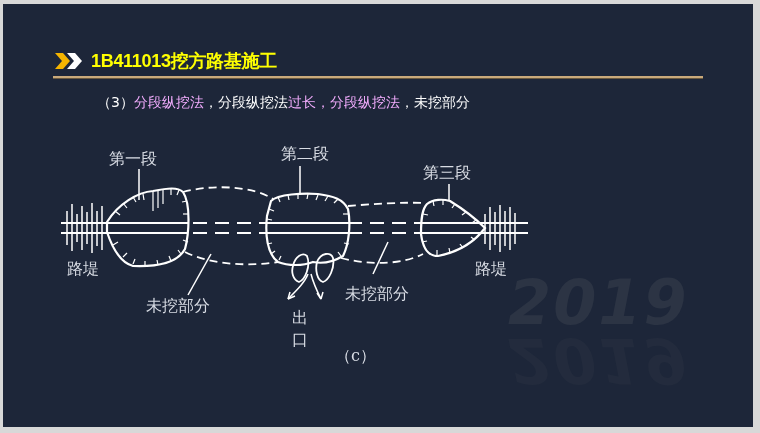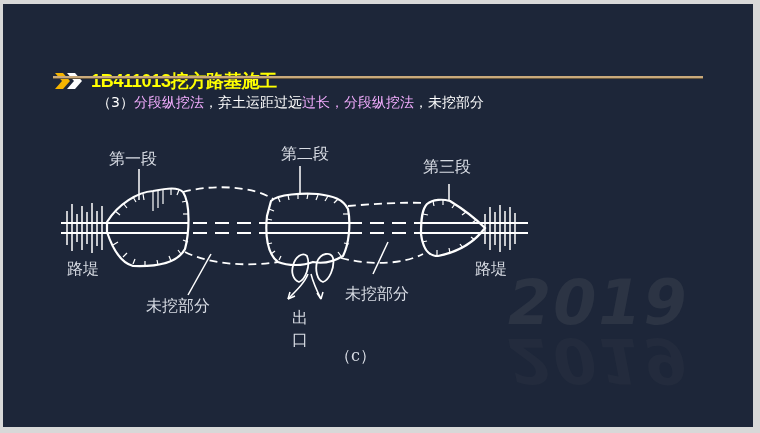--- a/index.html
+++ b/index.html
@@ -9,21 +9,21 @@
     font-family: "DejaVu Sans", "Liberation Sans", sans-serif;
     position: relative;
   }
   .slide {
     position: absolute; left: 3px; top: 4px; width: 750px; height: 423px;
     background: #1d2639;
     overflow: hidden;
   }
   .title-row {
     position: absolute; left: 52px; top: 44px; height: 26px;
-    display: flex; align-items: center; margin-top: 20px;
+    display: flex; align-items: center;
   }
   .chevrons { width: 30px; height: 20px; margin-right: 6px; }
   .title {
     color: #ffff00; font-weight: bold; font-size: 18px;
     font-family: "Liberation Sans", "DejaVu Sans", sans-serif;
     letter-spacing: -0.3px;
   }
   .rule {
     position: absolute; left: 50px; top: 72px; width: 650px; height: 2px;
     background: #c9a97b;
@@ -66,21 +66,21 @@
     <svg class="chevrons" viewBox="0 0 30 20">
       <polygon points="0,2 8,2 15,10 8,18 0,18 7,10" fill="#f5b400"></polygon>
       <polygon points="12,2 20,2 27,10 20,18 12,18 19,10" fill="#ffffff"></polygon>
     </svg>
     <span class="title">1B411013挖方路基施工</span>
   </div>
   <div class="rule"></div>
 
   <div class="para">
     <div class="line1">
-      <span>（3）</span><span class="hl">分段纵挖法</span><span>，弃土运距过远</span><span class="hl">过长</span><span class="hl">，</span><span class="hl">分段纵挖法</span><span>，未挖部分</span>
+      <span>（3）</span><span class="hl">分段纵挖法</span><span>，分段纵挖法</span><span class="hl">过长</span><span class="hl">，</span><span class="hl">分段纵挖法</span><span>，未挖部分</span>
     </div>
   </div>
 
   <svg class="diagram" viewBox="0 0 750 423">
     <defs>
       <pattern id="ticks" width="1" height="1"></pattern>
     </defs>
     <g stroke="#ffffff" fill="none" stroke-width="2">
 
       <line x1="58" y1="219" x2="185" y2="219"></line>
@@ -190,21 +190,21 @@
       <path d="M345 202 C370 200, 400 198, 420 199" stroke-dasharray="8,5" stroke-width="1.8"></path>
       <path d="M338 254 C370 262, 400 260, 420 250" stroke-dasharray="8,5" stroke-width="1.8"></path>
 
       <line x1="208" y1="250" x2="185" y2="291" stroke-width="1.5"></line>
       <line x1="385" y1="238" x2="370" y2="270" stroke-width="1.5"></line>
     </g>
   </svg>
 
   <div class="dlabel" style="left:106px; top:145px;text-align:right;">第一段</div>
   <div class="dlabel" style="left:278px; top:140px;text-align:center;">第二段</div>
-  <div class="dlabel" style="left:420px; top:153px;">第三段</div>
+  <div class="dlabel" style="left:420px; top:159px;">第三段</div>
   <div class="dlabel" style="left:64px; top:255px;">路堤</div>
   <div class="dlabel" style="left:472px; top:255px;">路堤</div>
   <div class="dlabel" style="left:143px; top:292px;">未挖部分</div>
   <div class="dlabel" style="left:342px; top:280px;">未挖部分</div>
   <div class="dlabel vert" style="left:288px; top:303px;">
     <div>出</div>
     <div>口</div>
   </div>
   <div class="dlabel" style="left:332px; top:342px;">（c）</div>
 

